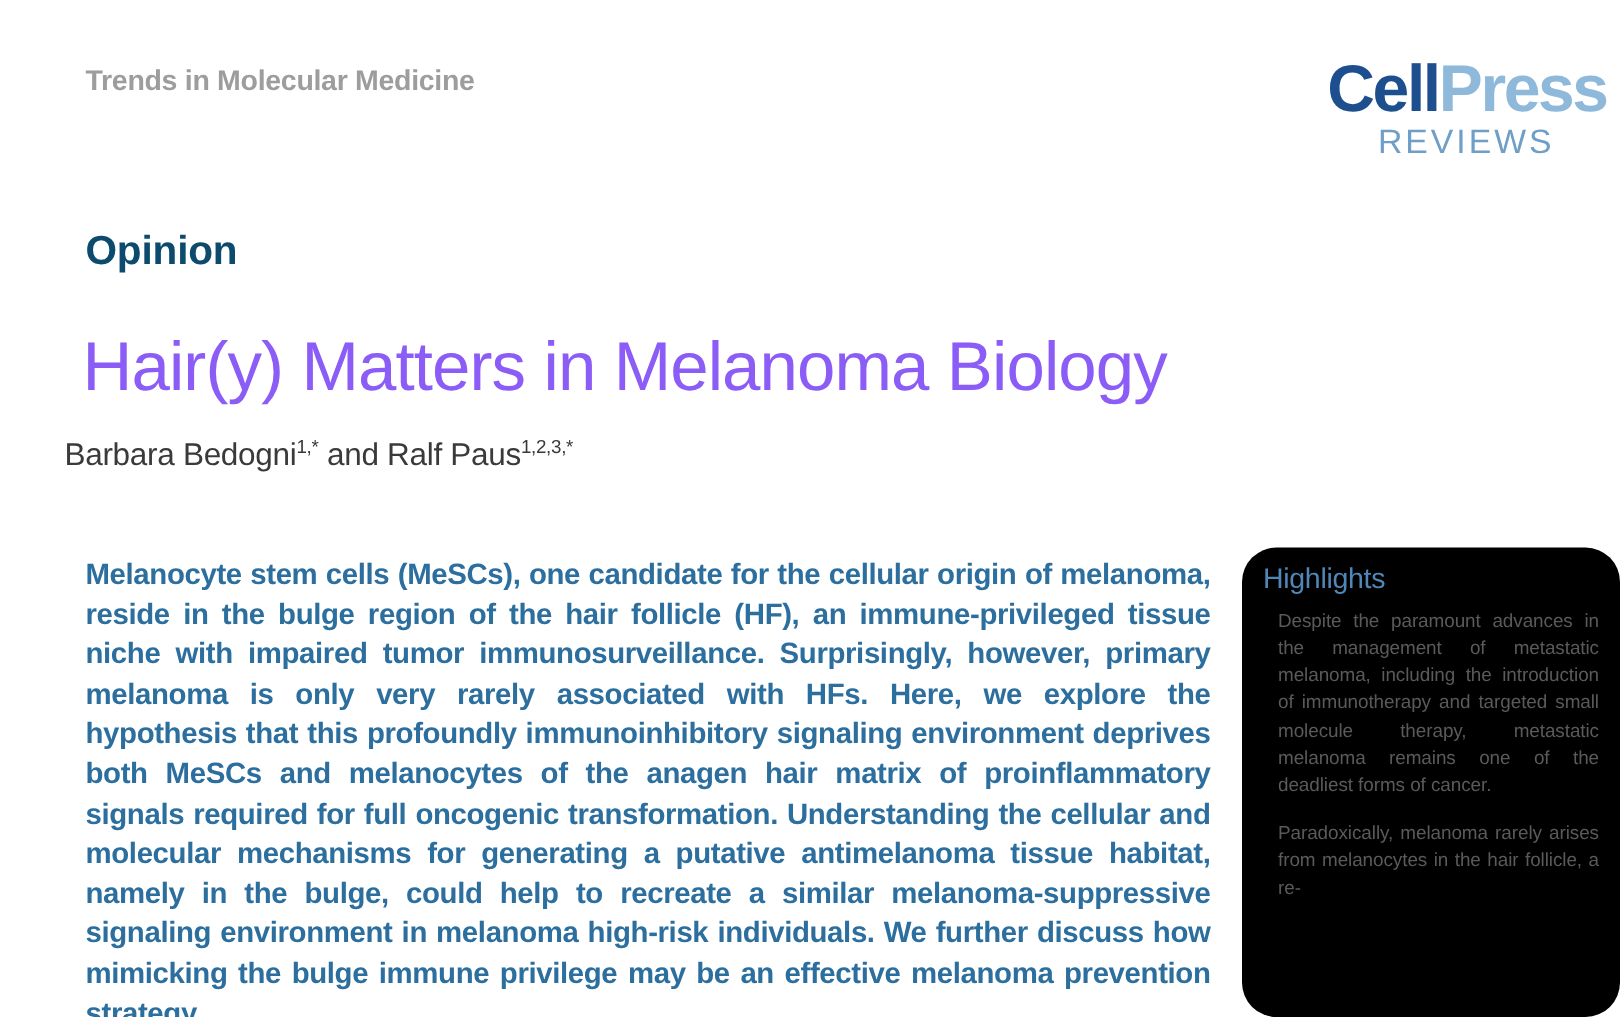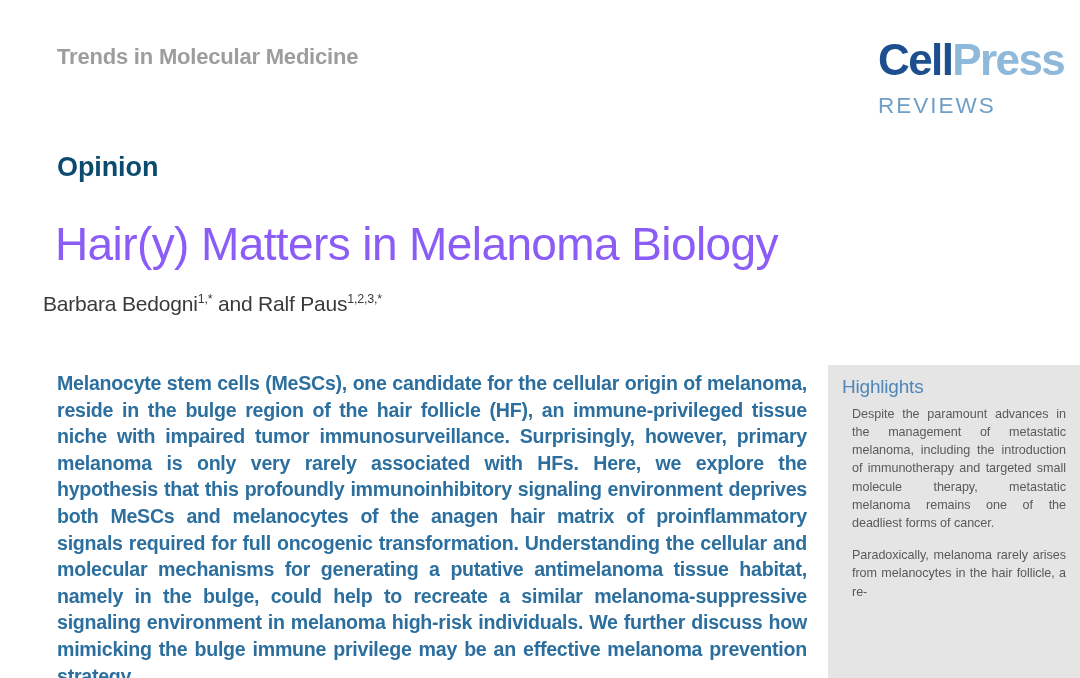--- a/index.html
+++ b/index.html
@@ -14,49 +14,49 @@
     overflow: hidden;
     font-family: "Liberation Sans", sans-serif;
     -webkit-font-smoothing: antialiased;
   }
 
   
   .journal-name {
     position: absolute;
     left: 57px;
     top: 44px;
-    font-size: 22px;
+    font-size: 19px;
     font-weight: bold;
     color: #9d9d9d;
     letter-spacing: -0.2px;
     white-space: nowrap;
   }
 
   .logo-block {
     position: absolute;
     right: 2px;
     top: 38px;
     width: 200px;
-    text-align: left;
+    text-align: center;
     line-height: 1;
   }
   .logo-wordmark {
     font-size: 44px;
     font-weight: bold;
     letter-spacing: -1.6px;
     white-space: nowrap;
     line-height: 1;
   }
   .logo-cell { color: #1d4f8f; }
   .logo-press { color: #8fb9da; }
   .logo-reviews {
     font-size: 22.5px;
     color: #6f9fc6;
     letter-spacing: 2.0px;
-    margin-top: 13px;
+    margin-top: 2px;
     padding-right: 1px;
     white-space: nowrap;
   }
 
   
   .article-type {
     position: absolute;
     left: 57px;
     top: 152px;
     font-size: 27px;
@@ -106,24 +106,25 @@
     word-spacing: 0.2px;
   }
 
   
   .highlights-panel {
     position: absolute;
     left: 828px;
     top: 365px;
     width: 252px;
     height: 313px;
-    background: #e5e5e5;
+    background: #000000;
     box-sizing: border-box;
     padding: 11px 14px 0 14px;
     overflow: hidden;
+    border-radius: 23px;
   }
   .highlights-title {
     font-size: 19px;
     color: #4f87b8;
     letter-spacing: -0.2px;
     margin: 0 0 6px 0;
     line-height: 1.2;
   }
   .highlights-body p {
     margin: 0 0 14px 10px;

